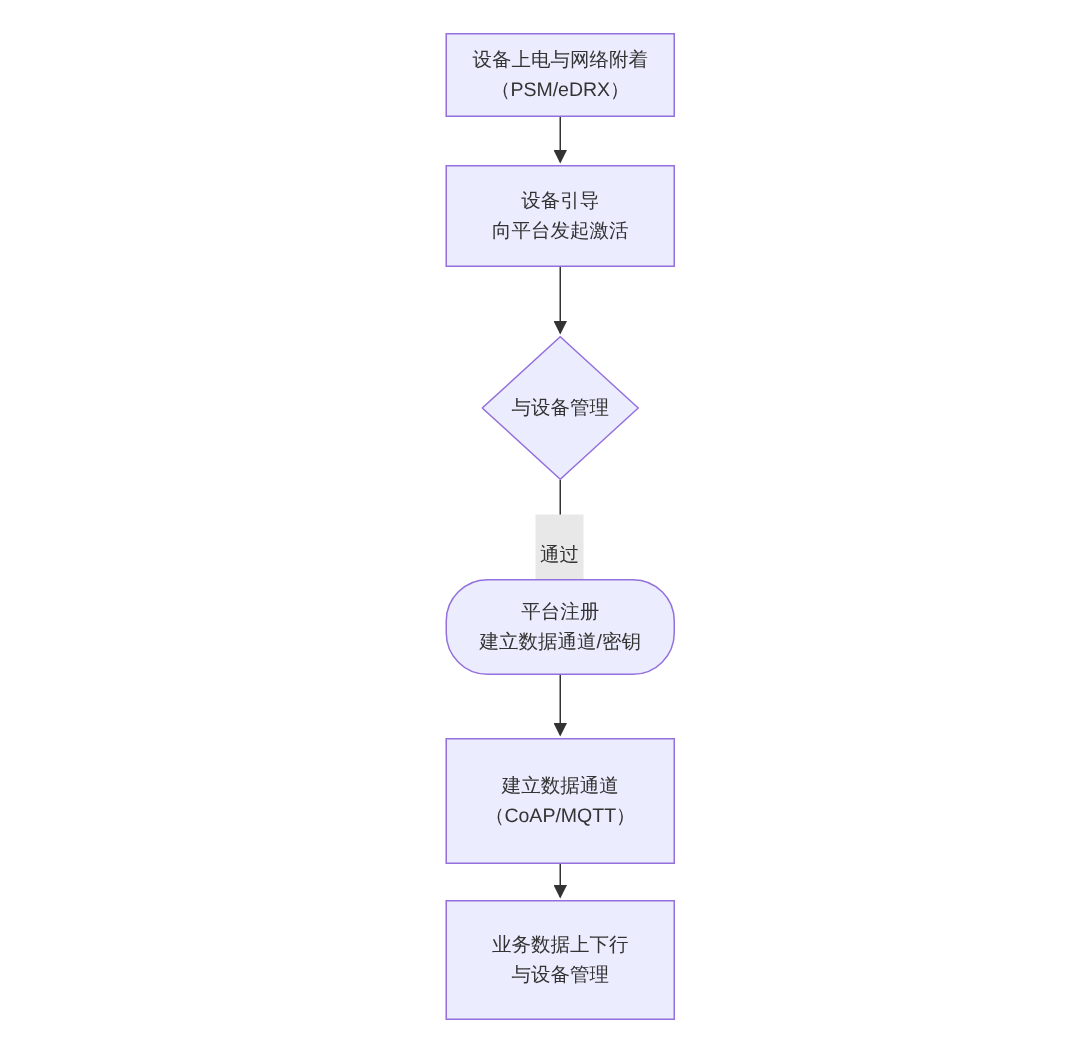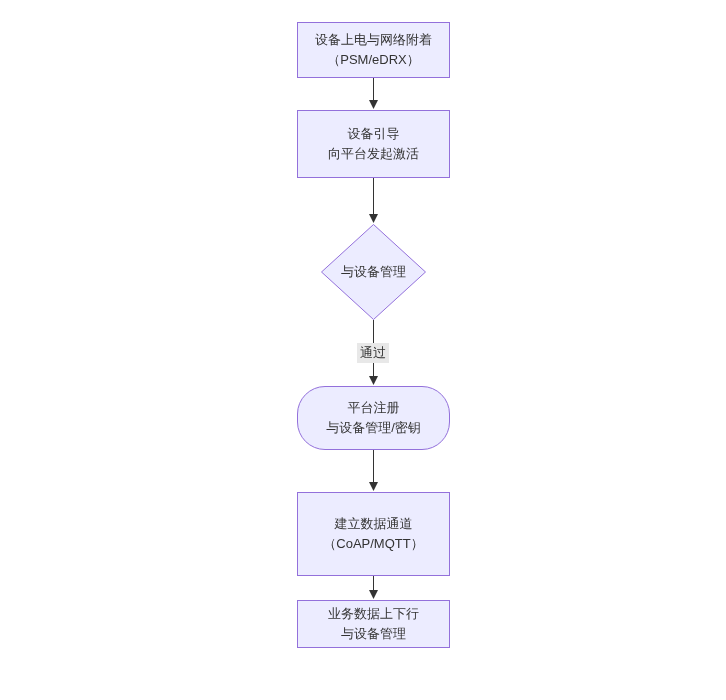--- a/index.html
+++ b/index.html
@@ -62,21 +62,21 @@
     font-size:13px;
   }
   .edge-label{
     position:absolute;
     left:373px;
     top:343px;
     transform:translateX(-50%);
     background:var(--label-bg);
     color:var(--text);
     font-size:13px;
-    padding:1px 3px;
+    padding:18px 3px;
     white-space:nowrap;
   }
 </style>
 </head>
 <body>
 
 <div class="canvas">
 
   <svg class="edges" viewBox="0 0 726 700">
     <defs>
@@ -105,26 +105,26 @@
     <svg width="105" height="96" viewBox="0 0 105 96">
       <polygon points="52.5,0.5 104.5,48 52.5,95.5 0.5,48" fill="#ececff" stroke="#9370db" stroke-width="1"></polygon>
     </svg>
     <div class="diamond-text">与设备管理</div>
   </div>
 
   <div class="edge-label">通过</div>
 
   <div class="node" style="top:386px;height:64px;border-radius:28px;">
     <div>平台注册</div>
-    <div>与设备管理/密钥</div>
+    <div>建立数据通道/密钥</div>
   </div>
 
   <div class="node" style="top:492px;height:84px;">
     <div>建立数据通道</div>
     <div>（CoAP/MQTT）</div>
   </div>
 
-  <div class="node" style="top:600px;height:48px;">
+  <div class="node" style="top:600px;height:80px;">
     <div>业务数据上下行</div>
     <div>与设备管理</div>
   </div>
 
 </div>
 
 </body></html>

